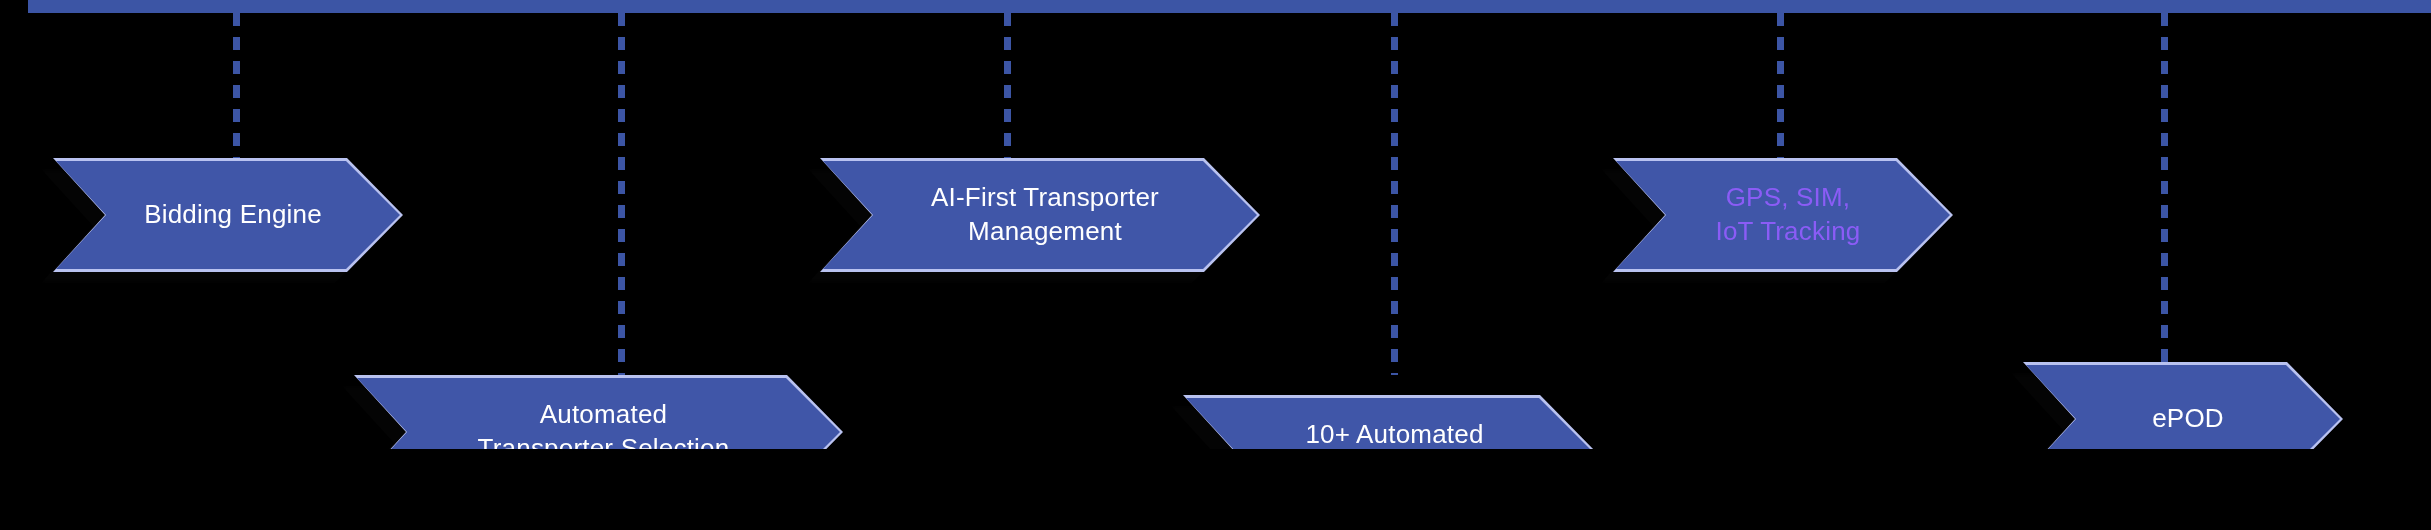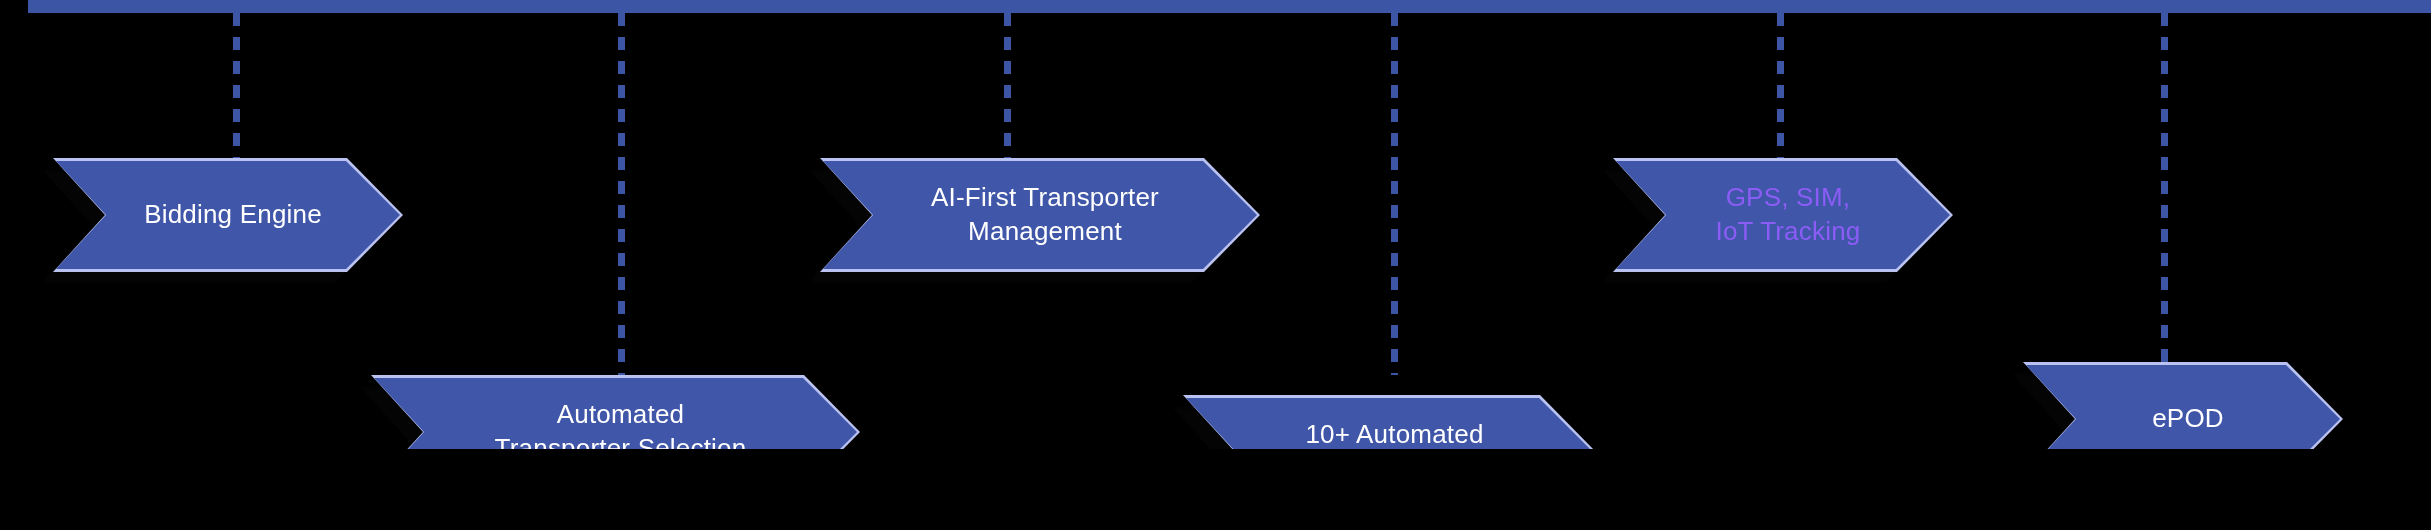--- a/index.html
+++ b/index.html
@@ -158,21 +158,21 @@
       <div class="connector" style="left: 1749px; top: 13px; height: 145px;"></div>
       <div class="connector" style="left: 2133px; top: 13px; height: 362px;"></div>
     </div>
   <div id="node-layer">
       <div class="chevron-node" style="left: 25px; top: 158px; width: 350px;">
         <div class="chevron-shadow" style="background: rgb(5, 5, 5);"></div>
         <div class="chevron-outline" style="background: rgb(185, 194, 240);"></div>
         <div class="chevron-inner" style="background: rgb(64, 86, 168);"></div>
         <div class="chevron-label" style="color: rgb(255, 255, 255);">Bidding Engine</div>
       </div>
-      <div class="chevron-node" style="left: 343px; top: 375px; width: 489px;">
+      <div class="chevron-node" style="left: 326px; top: 375px; width: 489px;">
         <div class="chevron-shadow" style="background: rgb(5, 5, 5);"></div>
         <div class="chevron-outline" style="background: rgb(185, 194, 240);"></div>
         <div class="chevron-inner" style="background: rgb(64, 86, 168);"></div>
         <div class="chevron-label" style="color: rgb(255, 255, 255);">Automated
 Transporter Selection</div>
       </div>
       <div class="chevron-node" style="left: 792px; top: 158px; width: 440px;">
         <div class="chevron-shadow" style="background: rgb(5, 5, 5);"></div>
         <div class="chevron-outline" style="background: rgb(185, 194, 240);"></div>
         <div class="chevron-inner" style="background: rgb(64, 86, 168);"></div>

